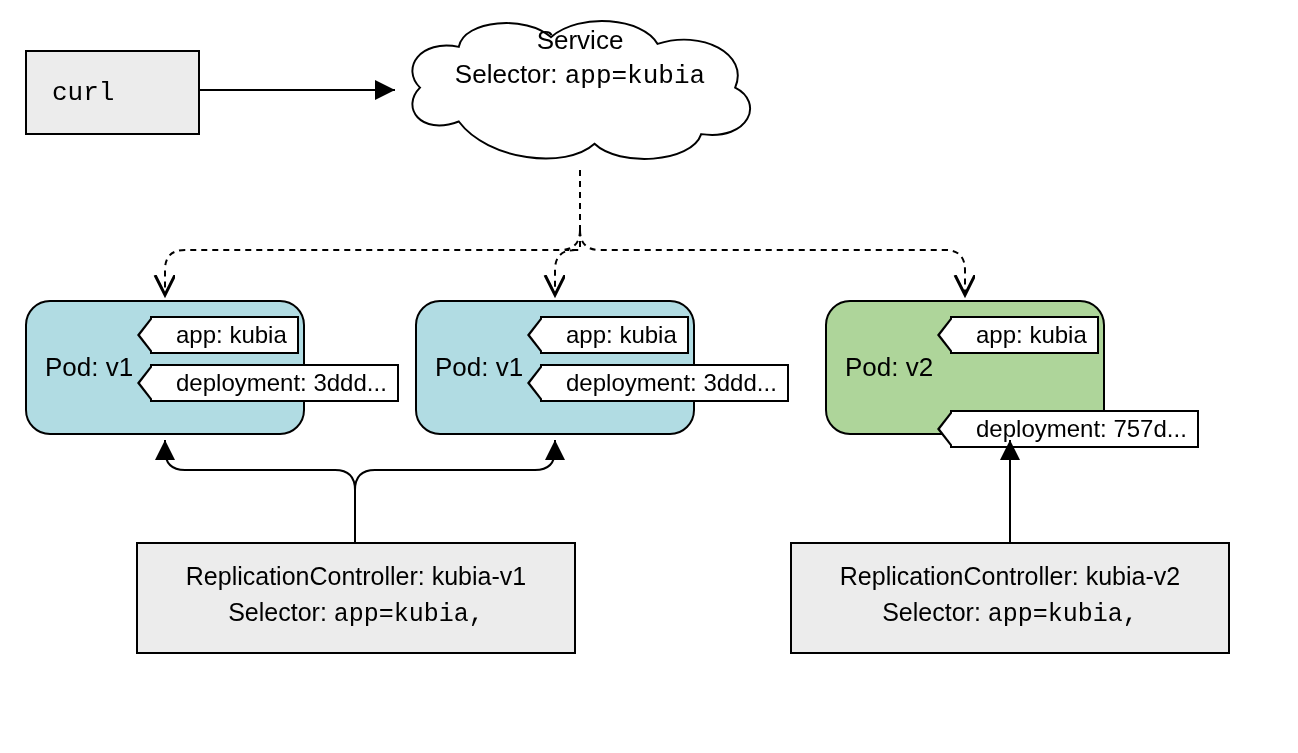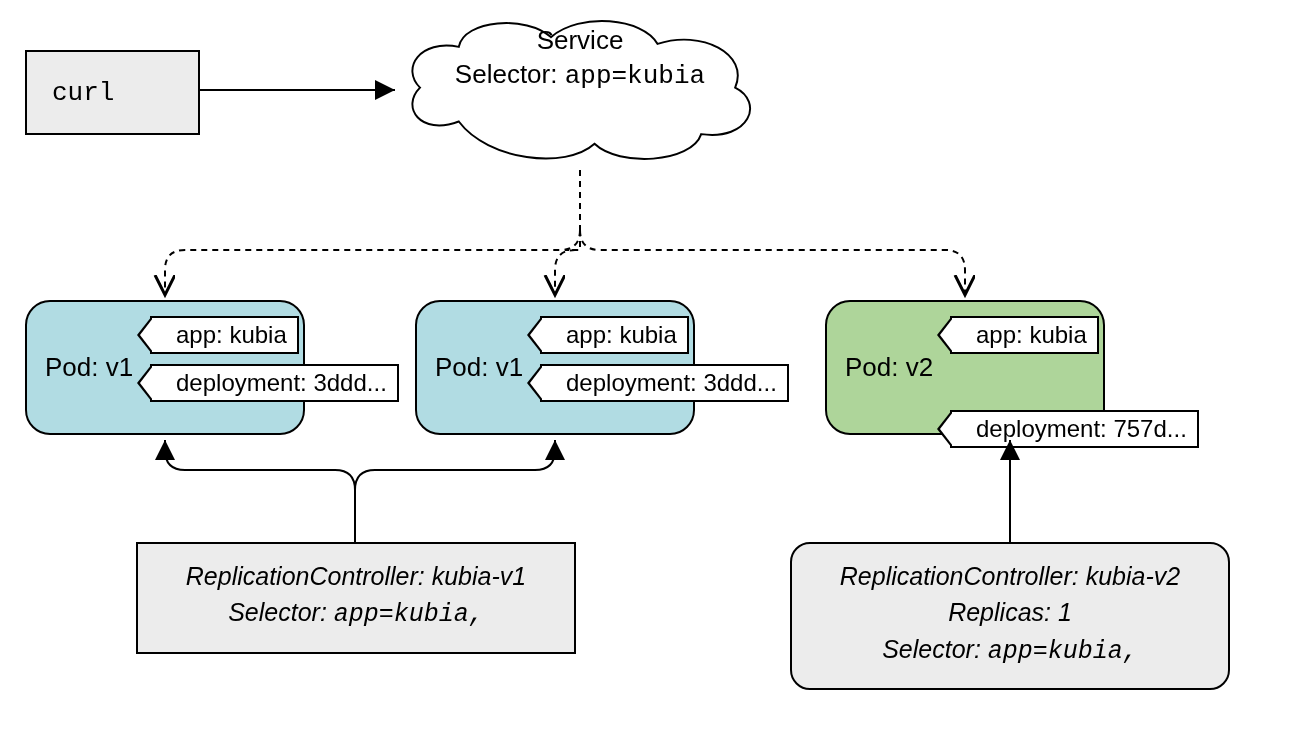--- a/index.html
+++ b/index.html
@@ -98,24 +98,23 @@
     
     
     .rc-box {
       position: absolute;
       background: #ececec;
       border: 2px solid #000;
       text-align: center;
       font-size: 25px;
       line-height: 1.45;
       padding: 14px 10px 18px 10px;
-      font-style: italic;
     }
     .rc-v1 { left: 136px; top: 542px; width: 440px; }
-    .rc-v2 { left: 790px; top: 542px; width: 440px; border-radius: 20px; }
+    .rc-v2 { left: 790px; top: 542px; width: 440px; }
     
     
     .connectors {
       position: absolute;
       left: 0; top: 0;
       width: 1298px;
       height: 753px;
       pointer-events: none;
     }
   </style>
@@ -176,21 +175,20 @@
 <div class="rc-box rc-v1">
   <div>ReplicationController: kubia-v1</div>
   <div>
     <span>Selector:</span>
     <span class="mono">app=kubia,</span>
   </div>
 </div>
 
 <div class="rc-box rc-v2">
   <div>ReplicationController: kubia-v2</div>
-  <div>Replicas: 1</div>
   <div>
     <span>Selector:</span>
     <span class="mono">app=kubia,</span>
   </div>
 </div>
 
 <svg class="connectors">
   <defs>
     <marker id="arrow" markerWidth="12" markerHeight="12" refX="10" refY="5" orient="auto">
       <path d="M0,0 L10,5 L0,10 Z" fill="#000"></path>

